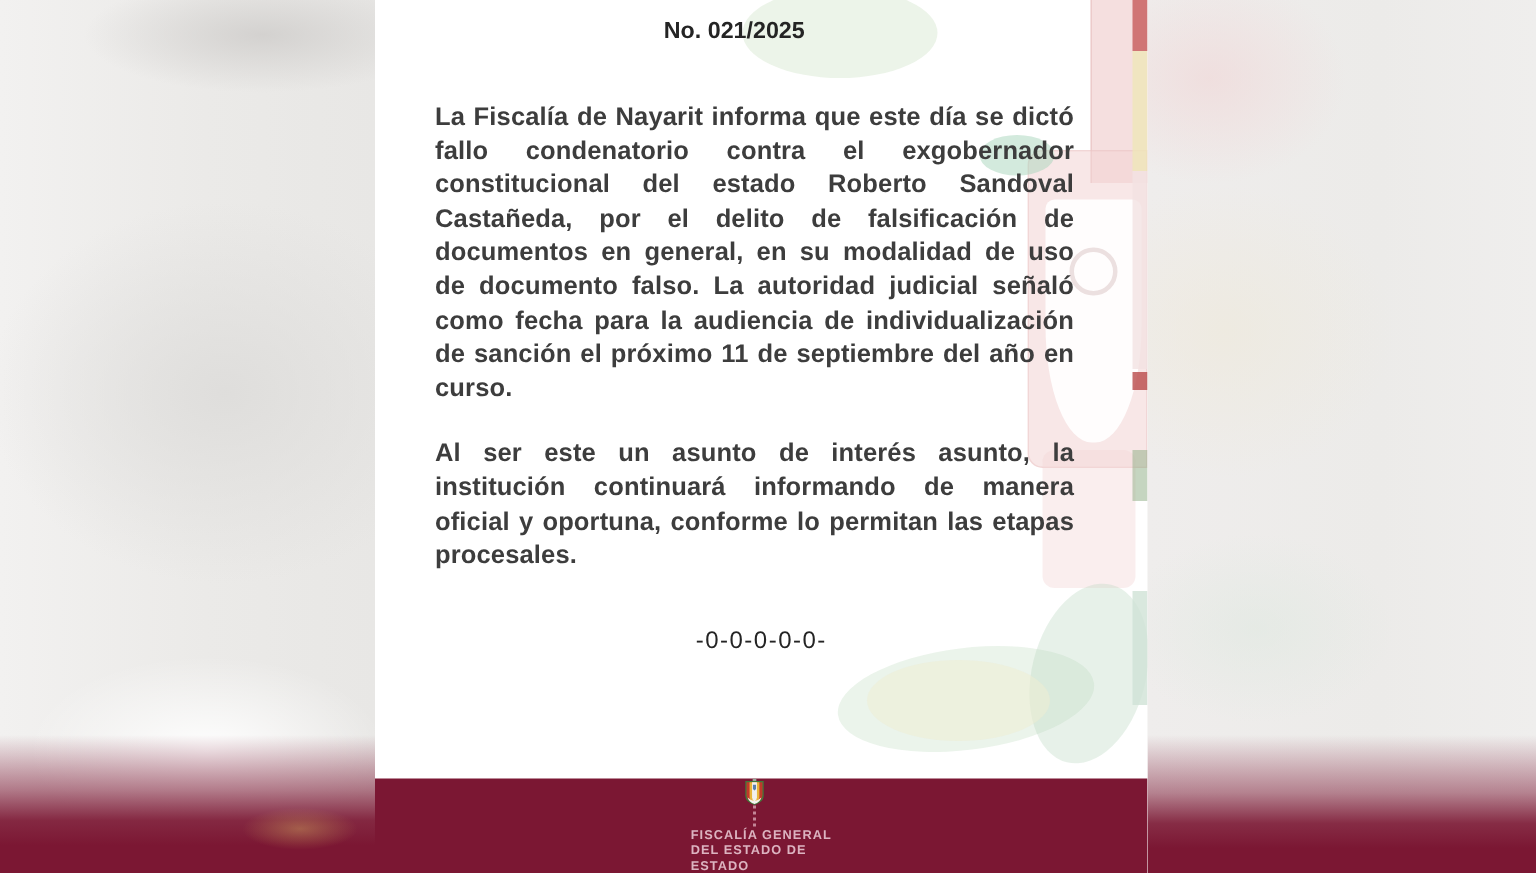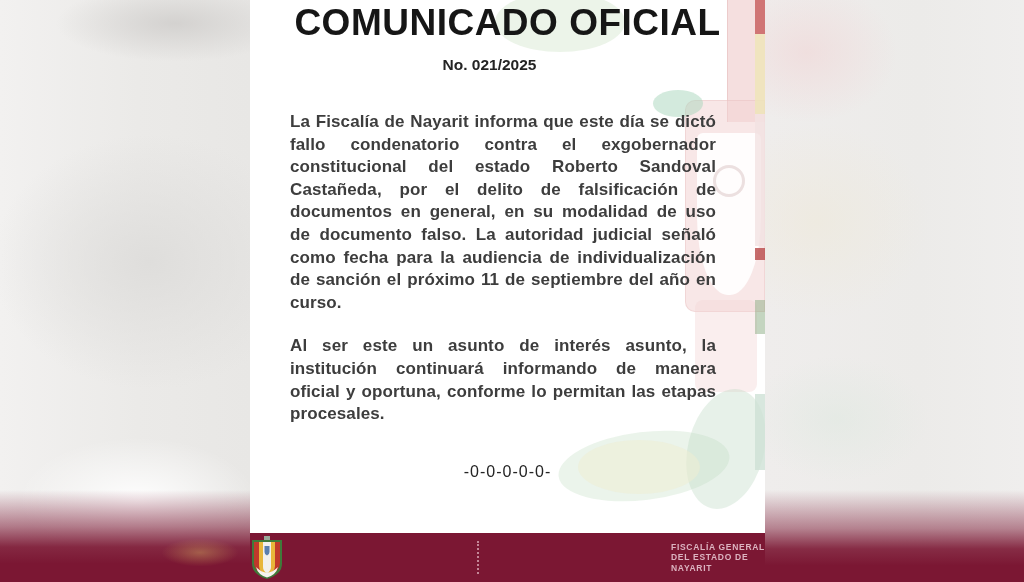--- a/index.html
+++ b/index.html
@@ -83,22 +83,22 @@
     line-height: 22.6px; color: #3d3d3d; letter-spacing: 0.1px; word-spacing: 0.5px;
   }
   .body-text p + p { margin-top: 21px; }
   .separator {
     position: relative; margin-top: 37px; text-align: center;
     font-size: 16px; font-weight: 400; letter-spacing: 1px; color: #242424;
   }
 
   
   .footer {
-    position: absolute; left: 0; right: 0; bottom: 0; height: 49px;
-    background: #7b1733; display: flex; align-items: center; justify-content: space-between;
+    position: absolute; left: 0; right: 0; bottom: 0; height: 63px;
+    background: #7b1733; display: flex; align-items: center; justify-content: space-between; flex-direction: column;
   }
   .footer .logo { display: block; width: 34px; height: 44px; margin-right: 9px; }
   .footer .divider { height: 33px; border-left: 2px dotted rgba(255,226,233,0.55); margin-right: 9px; }
   .org { text-align: left; }
   .org div {
     font-size: 8.5px; font-weight: 700; letter-spacing: 0.7px;
     color: #dcb3c0; line-height: 10.5px; white-space: nowrap;
   }
 </style>
 </head>
@@ -130,21 +130,20 @@
 
     <div class="edge-strip">
       <div class="ef ef-red"></div>
       <div class="ef ef-yellow"></div>
       <div class="ef ef-pink"></div>
       <div class="ef ef-reddot"></div>
       <div class="ef ef-green"></div>
       <div class="ef ef-teal"></div>
     </div>
 
-    <h1 class="title">COMUNICADO OFICIAL</h1>
 
     <div class="meta">
       <div>No. 021/2025</div>
     </div>
 
     <div class="body-text">
       <p>La Fiscalía de Nayarit informa que este día se dictó fallo condenatorio contra el exgobernador constitucional del estado Roberto Sandoval Castañeda, por el delito de falsificación de documentos en general, en su modalidad de uso de documento falso. La autoridad judicial señaló como fecha para la audiencia de individualización de sanción el próximo 11 de septiembre del año en curso.</p>
       <p>Al ser este un asunto de interés asunto, la institución continuará informando de manera oficial y oportuna, conforme lo permitan las etapas procesales.</p>
     </div>
 
@@ -157,18 +156,18 @@
         <path d="M4 6 L30 6 L30 27 Q30 36 17 40.5 Q4 36 4 27 Z" fill="#c0392b"></path>
         <path d="M9 6 L25 6 L25 30 Q25 36 17 39 Q9 36 9 30 Z" fill="#e8b63a"></path>
         <path d="M13 6 L21 6 L21 31 Q21 35 17 37 Q13 35 13 31 Z" fill="#f2f0ec"></path>
         <path d="M14.5 10 L19.5 10 L19.5 16 Q19.5 18.5 17 19.5 Q14.5 18.5 14.5 16 Z" fill="#5b7fae"></path>
         <path d="M6 31 Q17 42 28 31 Q26 39 17 41.5 Q8 39 6 31 Z" fill="#f5f3ef"></path>
       </svg>
       <span class="divider"></span>
       <div class="org">
         <div>FISCALÍA GENERAL</div>
         <div>DEL ESTADO DE</div>
-        <div>NAYARIT</div>
+        <div>ESTADO</div>
       </div>
     </div>
 
   </div>
 </div>
 
 </body></html>

